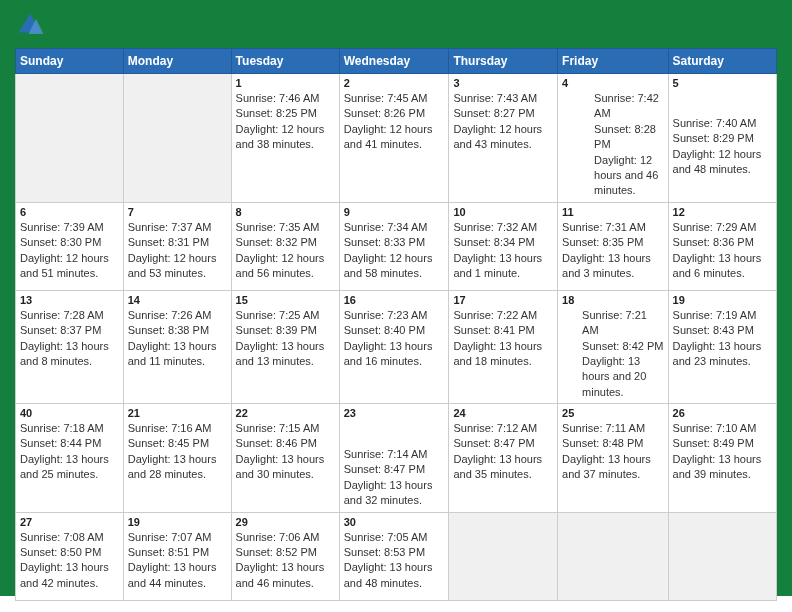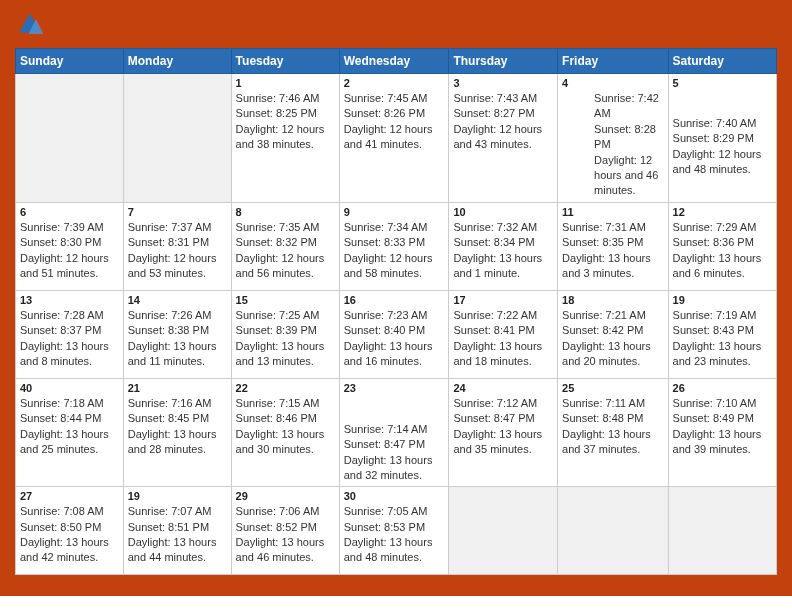--- a/index.html
+++ b/index.html
@@ -6,21 +6,21 @@
     body {
       font-family: Arial, sans-serif;
       background: #fff;
       width: 792px;
       height: 612px;
       overflow: hidden;
     }
     .page {
       width: 792px;
       height: 596px;
-      background: #c2410c;
+      background: #15803d;
       padding: 10px 15px;
     }
     .header {
       display: flex;
       justify-content: space-between;
       align-items: flex-start;
       margin-bottom: 8px;
     }
     .logo {
       display: flex;
@@ -235,21 +235,21 @@
 Daylight: 13 hours and 16 minutes.</div>
           </td>
           <td>
             <span class="day-num">17</span>
             <div class="day-info" style="white-space: pre-line;">Sunrise: 7:22 AM
 Sunset: 8:41 PM
 Daylight: 13 hours and 18 minutes.</div>
           </td>
           <td>
             <span class="day-num">18</span>
-            <div class="day-info" style="white-space: pre-line;">Sunrise: 7:21 AM
+            <div class="day-info" style="white-space: pre-line; margin-left: 20px;">Sunrise: 7:21 AM
 Sunset: 8:42 PM
 Daylight: 13 hours and 20 minutes.</div>
           </td>
           <td>
             <span class="day-num">19</span>
             <div class="day-info" style="white-space: pre-line;">Sunrise: 7:19 AM
 Sunset: 8:43 PM
 Daylight: 13 hours and 23 minutes.</div>
           </td>
         </tr>

